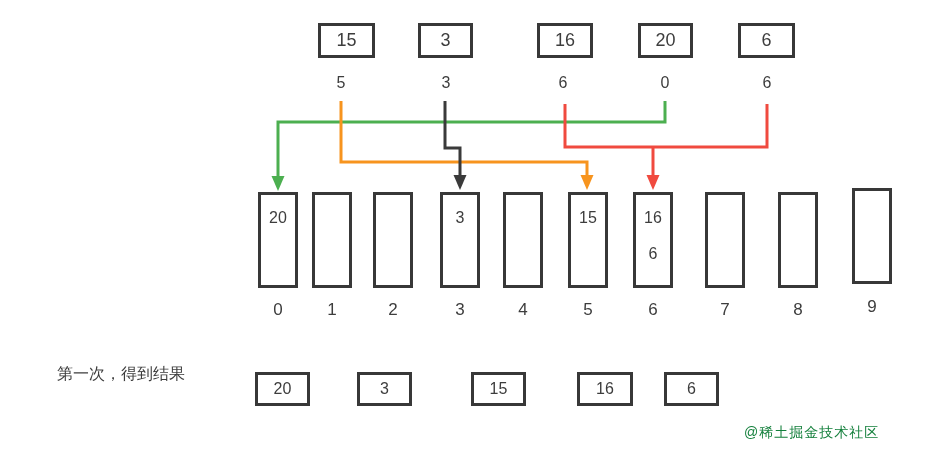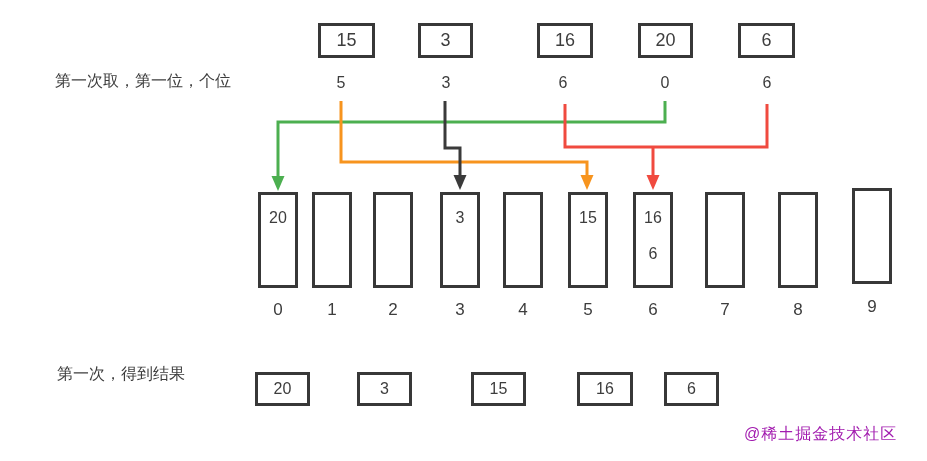--- a/index.html
+++ b/index.html
@@ -17,28 +17,27 @@
   .bucket{
     position:absolute;top:192px;width:40px;height:96px;border:3px solid #383838;background:#fff;
     box-sizing:border-box;display:flex;flex-direction:column;align-items:center;padding-top:5px;
   }
   .bucket-item{font-size:16px;line-height:36px;color:#3d3d3d;}
   .bucket-label{position:absolute;top:300px;transform:translateX(-50%);font-size:17px;color:#3d3d3d;}
   .result-box{
     position:absolute;top:372px;height:34px;border:3px solid #383838;background:#fff;
     display:flex;align-items:center;justify-content:center;font-size:16px;box-sizing:border-box;
   }
-  .watermark{position:absolute;left:744px;top:424px;font-size:16px;color:#a21caf;letter-spacing:1px;}
+  .watermark{position:absolute;left:744px;top:424px;font-size:14px;color:#15803d;letter-spacing:1px;}
 </style>
 </head>
 <body>
 
 <div class="canvas">
 
-  <div class="caption" style="left:55px;top:71px;">第一次取，第一位，个位</div>
 
   <div class="box" style="left:318px;width:57px;">
     <span>15</span>
   </div>
   <div class="box" style="left:418px;width:55px;">
     <span>3</span>
   </div>
   <div class="box" style="left:537px;width:56px;">
     <span>16</span>
   </div>

